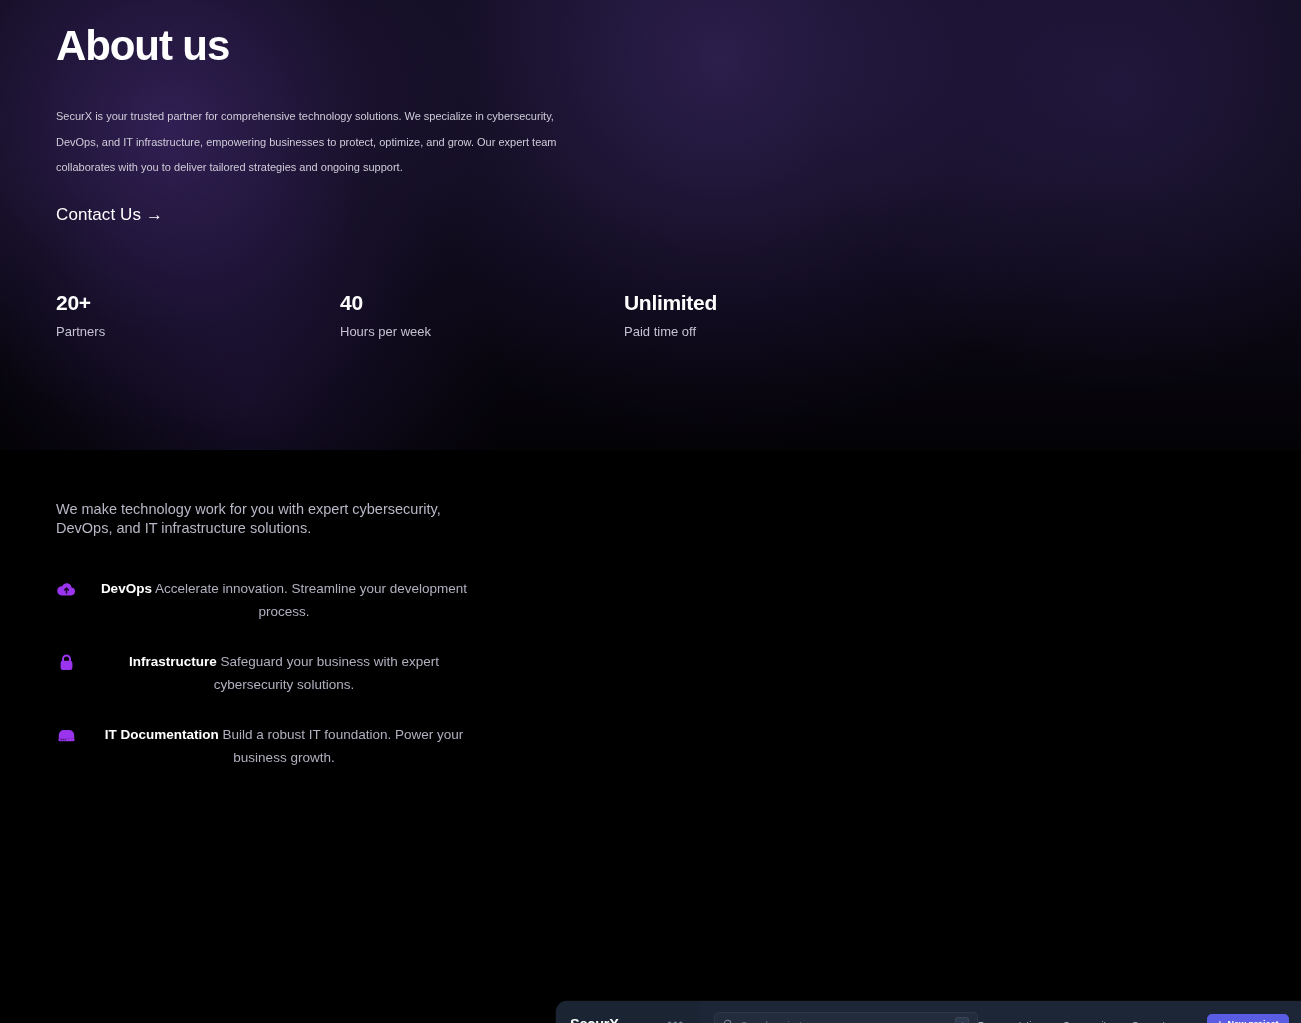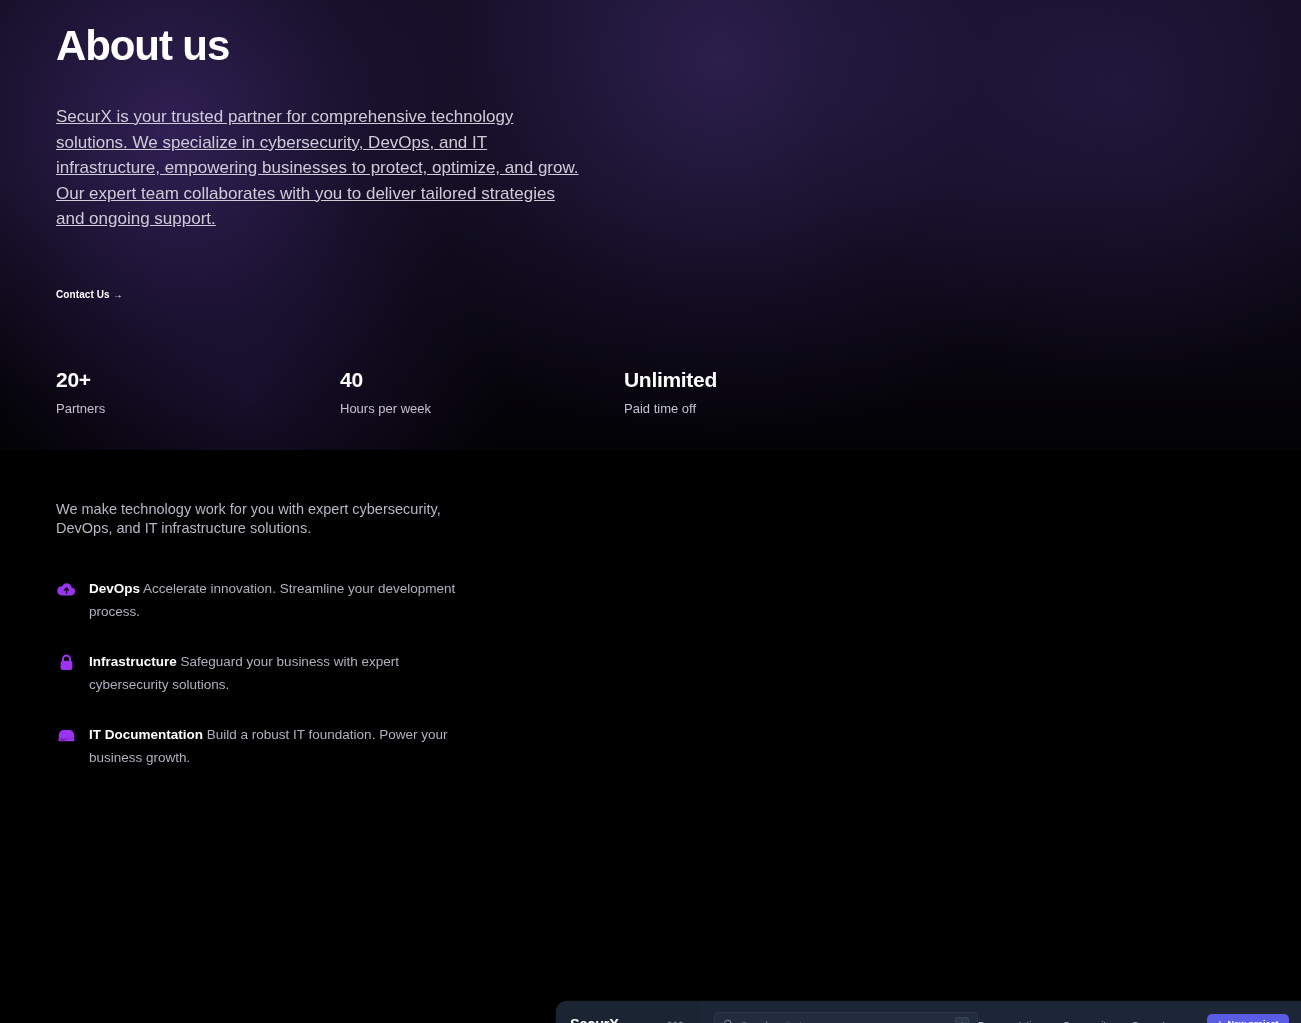--- a/index.html
+++ b/index.html
@@ -35,31 +35,30 @@
     font-size: 42px;
     font-weight: 700;
     color: #ffffff;
     letter-spacing: -1.1px;
     line-height: 1.05;
     padding-top: 24px;
   }
   .hero-para {
     margin-top: 36px;
     width: 530px;
-    font-size: 17px;
+    font-size: 11px;
     line-height: 25.5px;
     color: #cfccd8;
     font-weight: 400;
-    text-decoration: underline;
   }
   .contact-link {
     display: inline-block;
-    margin-top: 57px;
-    font-size: 10px;
-    font-weight: 700;
+    margin-top: 24px;
+    font-size: 17px;
+    font-weight: 400;
     color: #ffffff;
     text-decoration: none;
     letter-spacing: 0.1px;
   }
   .stats {
     display: flex;
     margin-top: 66px;
     gap: 35px;
   }
   .stat { width: 249px; }
@@ -101,20 +100,21 @@
     font-size: 14.5px;
     line-height: 19px;
     color: #b9b6c6;
     width: 400px;
   }
   .feature-list { margin-top: 40px; }
   .feature {
     display: flex;
     align-items: flex-start;
     margin-bottom: 28px;
+    text-align: center;
   }
   .feature-icon {
     flex: 0 0 auto;
     width: 20px;
     height: 20px;
     margin-right: 13px;
     margin-top: 1px;
     display: flex;
     align-items: center;
     justify-content: center;

